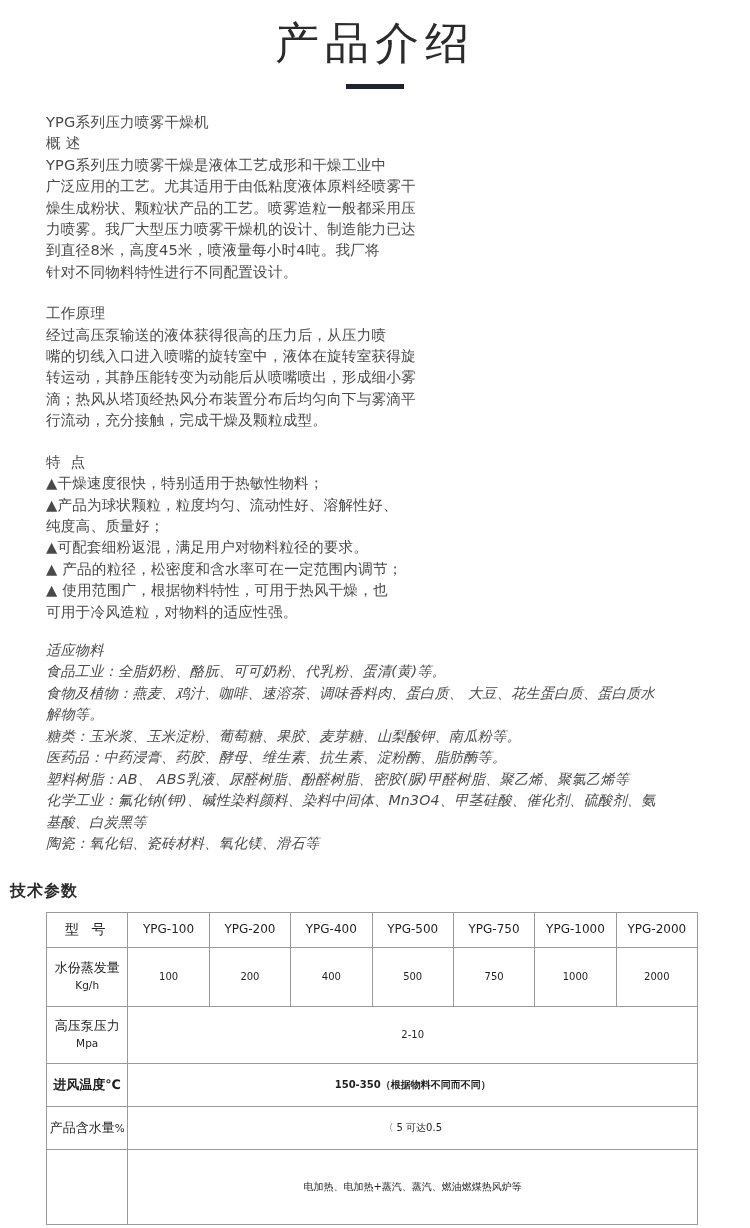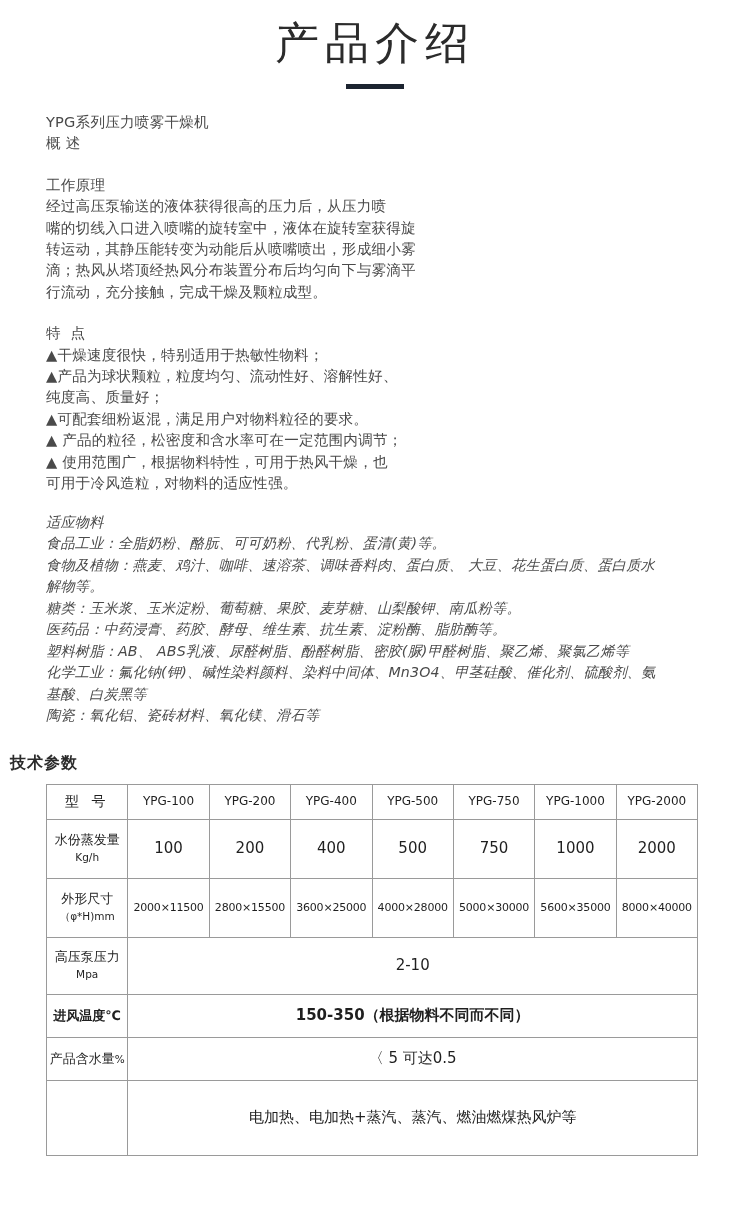--- a/index.html
+++ b/index.html
@@ -77,21 +77,21 @@
     border-collapse: collapse;
     width: 652px;
     table-layout: fixed;
     border: 1px solid #5a5a5a;
   }
   table.spec td {
     border: 1px solid #9a9a9a;
     text-align: center;
     vertical-align: middle;
     color: #1f1f1f;
-    font-size: 15px;
+    font-size: 10px;
     padding: 2px 1px;
     line-height: 15px;
   }
   table.spec td.rowlabel {
     width: 100px;
     font-size: 13px;
     line-height: 17px;
     padding: 6px 2px;
     margin-top: 40px;
   }
@@ -123,20 +123,26 @@
 
 <div class="title-block">
   <h1 class="page-title">产品介绍</h1>
   <div class="title-rule"></div>
 </div>
 
 <div class="content">
 
   <p class="para">YPG系列压力喷雾干燥机</p>
   <p class="para">概 述</p>
+  <p class="para">YPG系列压力喷雾干燥是液体工艺成形和干燥工业中
+广泛应用的工艺。尤其适用于由低粘度液体原料经喷雾干
+燥生成粉状、颗粒状产品的工艺。喷雾造粒一般都采用压
+力喷雾。我厂大型压力喷雾干燥机的设计、制造能力已达
+到直径8米，高度45米，喷液量每小时4吨。我厂将
+针对不同物料特性进行不同配置设计。</p>
 
   <p class="para gap">工作原理</p>
   <p class="para">经过高压泵输送的液体获得很高的压力后，从压力喷
 嘴的切线入口进入喷嘴的旋转室中，液体在旋转室获得旋
 转运动，其静压能转变为动能后从喷嘴喷出，形成细小雾
 滴；热风从塔顶经热风分布装置分布后均匀向下与雾滴平
 行流动，充分接触，完成干燥及颗粒成型。</p>
 
   <p class="para gap">特  点</p>
   <p class="para">▲干燥速度很快，特别适用于热敏性物料；
@@ -183,33 +189,20 @@
         </td>
         <td>100</td>
         <td>200</td>
         <td>400</td>
         <td>500</td>
         <td>750</td>
         <td>1000</td>
         <td>2000</td>
       </tr>
 
-      <tr class="row-dim">
-        <td class="rowlabel">
-          <span>外形尺寸</span><br>
-          <span class="unit-small">（φ*H)mm</span>
-        </td>
-        <td class="dim">2000×11500</td>
-        <td class="dim">2800×15500</td>
-        <td class="dim">3600×25000</td>
-        <td class="dim">4000×28000</td>
-        <td class="dim">5000×30000</td>
-        <td class="dim">5600×35000</td>
-        <td class="dim">8000×40000</td>
-      </tr>
 
       <tr class="row-pump">
         <td class="rowlabel">
           <span>高压泵压力</span><br>
           <span class="unit-small">Mpa</span>
         </td>
         <td class="span-cell" colspan="7">2-10</td>
       </tr>
 
       <tr class="row-inlet">

